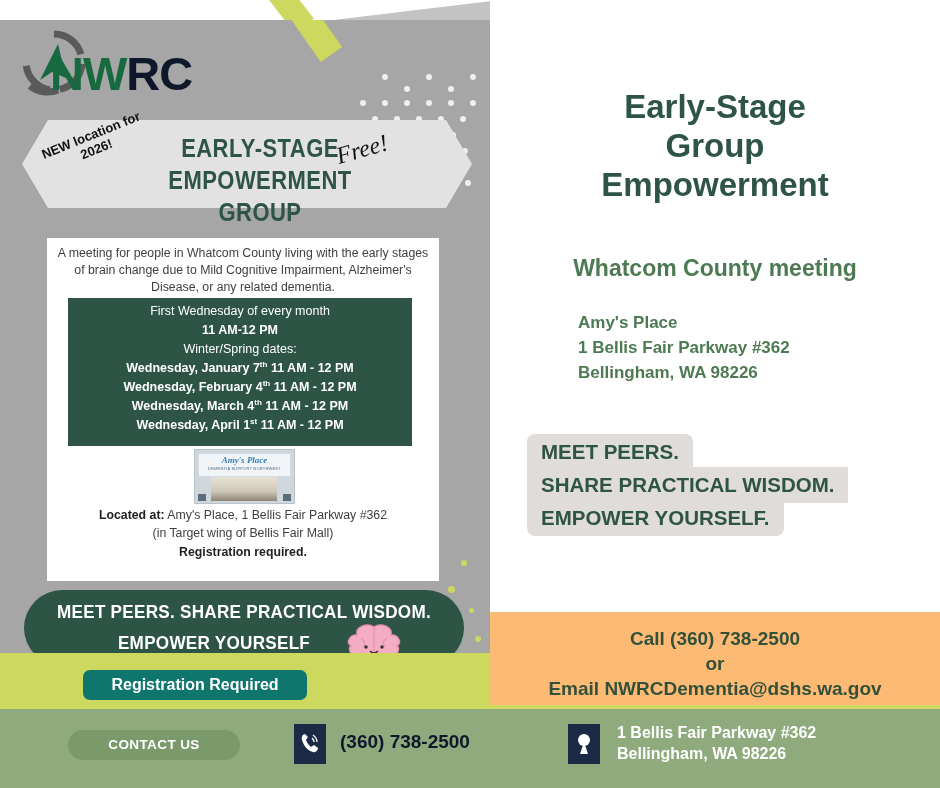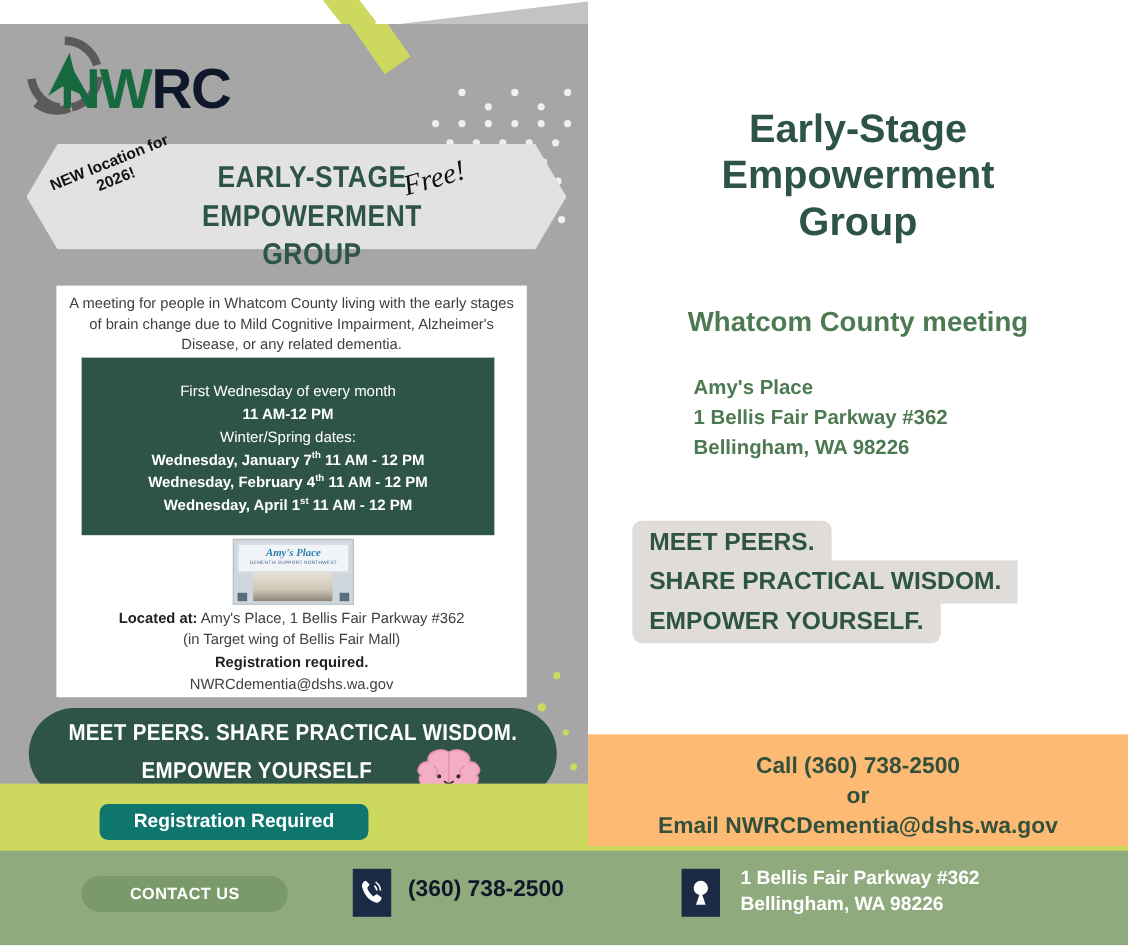--- a/index.html
+++ b/index.html
@@ -41,21 +41,21 @@
     transform:rotate(-22deg);}
   .freetag{position:absolute;left:336px;top:116px;color:#111;font-size:24px;
     font-weight:normal;font-style:italic;transform:rotate(-16deg);
     font-family:"Liberation Serif", serif;}
 
   
   .card{position:absolute;left:47px;top:218px;width:392px;height:343px;background:#ffffff;}
   .card-intro{position:absolute;left:8px;top:7px;width:376px;text-align:center;
     font-size:12.3px;color:#404040;line-height:1.38;}
   .greenbox{position:absolute;left:21px;top:60px;width:344px;height:148px;background:#2e5446;
-    color:#ffffff;text-align:center;padding-top:19px;box-sizing:border-box;}
+    color:#ffffff;text-align:center;padding-top:4px;box-sizing:border-box;}
   .gb-line{font-size:12.5px;line-height:1.52;}
   .gb-b{font-weight:bold;}
   .gb-line sup{font-size:8px;vertical-align:super;}
 
   .thumb{position:absolute;left:147px;top:211px;width:99px;height:53px;background:#cfd6dc;
     border:1px solid #b9c2c9;overflow:hidden;}
   .thumb-sign{position:absolute;left:3px;top:3px;right:3px;height:22px;background:#f2f5f8;
     border:1px solid #d2dae1;}
   .thumb-amy{position:absolute;left:0;right:0;top:1px;text-align:center;color:#2f7fb5;
     font-family:"Liberation Serif", serif;font-style:italic;font-size:9px;font-weight:bold;}
@@ -202,38 +202,38 @@
 
     <div class="card">
       <div class="card-intro">A meeting for people in Whatcom County living with the early stages of brain change due to Mild Cognitive Impairment, Alzheimer's Disease, or any related dementia.</div>
 
       <div class="greenbox">
         <div class="gb-line">First Wednesday of every month</div>
         <div class="gb-line gb-b">11 AM-12 PM</div>
         <div class="gb-line">Winter/Spring dates:</div>
         <div class="gb-line gb-b"><span>Wednesday, January 7</span><sup>th</sup><span> 11 AM - 12 PM</span></div>
         <div class="gb-line gb-b"><span>Wednesday, February 4</span><sup>th</sup><span> 11 AM - 12 PM</span></div>
+        <div class="gb-line gb-b"><span>Wednesday, March 4</span><sup>th</sup><span> 11 AM - 12 PM</span></div>
         <div class="gb-line gb-b"><span>Wednesday, April 1</span><sup>st</sup><span> 11 AM - 12 PM</span></div>
       </div>
 
       <div class="thumb">
         <div class="thumb-sign">
           <div class="thumb-amy">Amy's Place</div>
           <div class="thumb-sub">DEMENTIA SUPPORT NORTHWEST</div>
         </div>
         <div class="thumb-door"></div>
         <div class="thumb-dl"></div>
         <div class="thumb-dr"></div>
       </div>
 
       <div class="card-loc">
         <div><b>Located at:</b><span> Amy's Place, 1 Bellis Fair Parkway #362</span></div>
         <div>(in Target wing of Bellis Fair Mall)</div>
         <div style="font-weight:bold;color:#222;">Registration required.</div>
-        <div>NWRCdementia@dshs.wa.gov</div>
       </div>
     </div>
 
     <div class="pill">
       <div class="pill-t1">MEET PEERS. SHARE PRACTICAL WISDOM.</div>
       <div class="pill-t2">EMPOWER YOURSELF</div>
     </div>
     <div class="brain">
       <svg width="66" height="48" viewBox="0 0 66 48">
         <path d="M20 42 C10 40 6 30 10 28 C4 24 10 16 16 17 C14 9 26 4 33 9 C40 4 52 9 50 17 C56 16 62 24 56 28 C60 30 56 40 46 42 Z" fill="#f4aec4" stroke="#e48fae" stroke-width="1.4"></path>
@@ -250,22 +250,22 @@
   </div>
 
   <div class="ygband"></div>
   <div class="regbadge">
     <span>Registration  Required</span>
   </div>
 
   <div class="right">
     <div class="r-title">
       <div>Early-Stage</div>
+      <div>Group</div>
       <div>Empowerment</div>
-      <div>Group</div>
     </div>
     <div class="r-sub">Whatcom County meeting</div>
     <div class="r-addr">
       <div>Amy's Place</div>
       <div>1 Bellis Fair Parkway #362</div>
       <div>Bellingham, WA 98226</div>
     </div>
   </div>
 
   <div>

